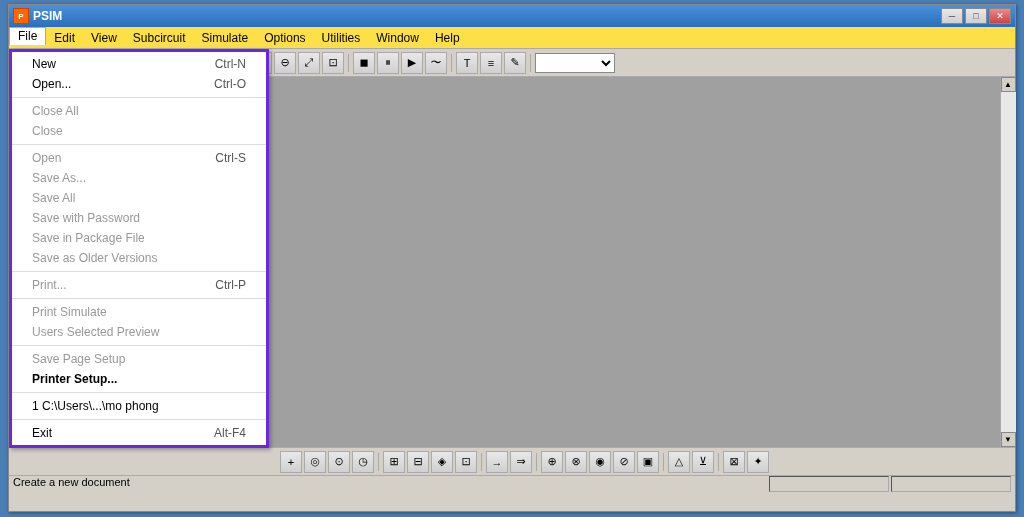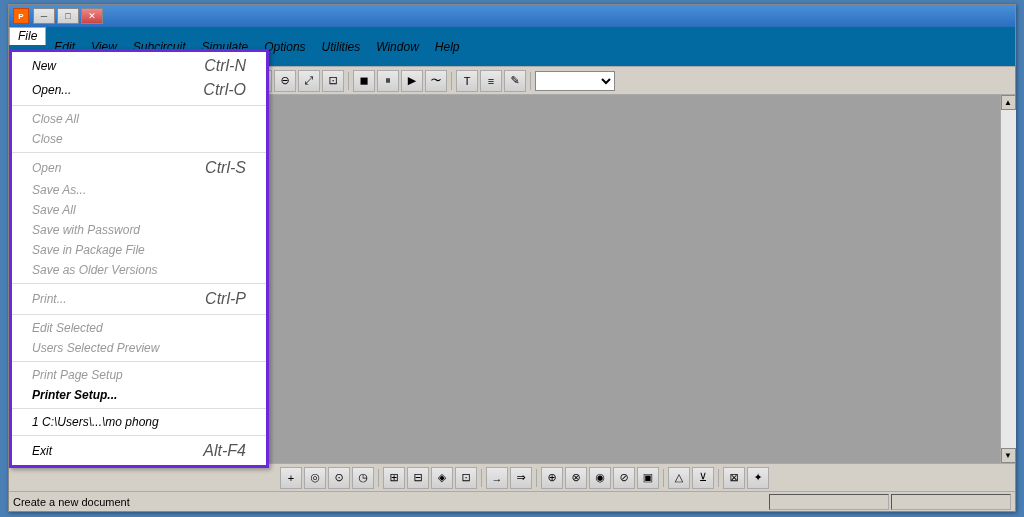--- a/index.html
+++ b/index.html
@@ -71,28 +71,27 @@
       cursor: pointer;
       color: #333;
     }
     .tb-btn.close-btn {
       background: linear-gradient(to bottom, #e88, #c44);
       color: white;
     }
 
     
     .menu-bar {
-      background: #0369a1;
-      height: 40px;
+      background: #fde047;
+      height: 22px;
       display: flex;
       align-items: stretch;
       border-bottom: 1px solid #aaa;
       position: relative;
       z-index: 100;
-      font-style: italic;
     }
     .menu-item {
       padding: 2px 8px;
       display: flex;
       align-items: center;
       cursor: pointer;
       font-size: 12px;
       white-space: nowrap;
     }
     .menu-item.active {
@@ -152,23 +151,22 @@
       display: flex;
       align-items: center;
       padding: 2px 4px;
       border-top: 1px solid #aaa;
       gap: 2px;
     }
 
     
     .status-bar {
       background: #d4d0c8;
-      height: 20px;
-      display: flex;
-      align-items: center;
+      height: 36px;
+      display: flex;
       padding: 0 4px;
       border-top: 1px solid #aaa;
       font-size: 11px;
     }
     .status-text {
       flex: 1;
     }
     .status-panels {
       display: flex;
       gap: 2px;
@@ -208,21 +206,21 @@
     .dropdown-item.bold-item {
       font-weight: bold;
     }
     .dropdown-separator {
       height: 1px;
       background: #ddd;
       margin: 3px 0;
     }
     .shortcut {
       color: #555;
-      font-size: 16px;
+      font-size: 12px;
       margin-left: 16px;
     }
 
     
     .scrollbar-v {
       position: absolute;
       right: 0;
       top: 0;
       width: 15px;
       height: 100%;
@@ -255,20 +253,21 @@
   </style>
 </head>
 <body>
 
 <div class="window">
 
   <div class="title-bar">
     <div class="title-bar-icon">
       <span>P</span>
     </div>
+    <span class="title-bar-text">PSIM</span>
     <div class="title-bar-buttons">
       <div class="tb-btn">─</div>
       <div class="tb-btn">□</div>
       <div class="tb-btn close-btn">✕</div>
     </div>
   </div>
 
   <div class="menu-bar">
     <div class="file-menu-wrapper">
       <div class="menu-item active">
@@ -324,30 +323,30 @@
         <div class="dropdown-separator"></div>
 
         <div class="dropdown-item disabled">
           <span>Print...</span>
           <span class="shortcut">Ctrl-P</span>
         </div>
 
         <div class="dropdown-separator"></div>
 
         <div class="dropdown-item disabled">
-          <span>Edit Selected</span>
+          <span>Print Simulate</span>
         </div>
 
         <div class="dropdown-item disabled">
           <span>Users Selected Preview</span>
         </div>
         <div class="dropdown-separator"></div>
 
         <div class="dropdown-item disabled">
-          <span>Print Page Setup</span>
+          <span>Save Page Setup</span>
         </div>
 
         <div class="dropdown-item bold-item">
           <span>Printer Setup...</span>
         </div>
         <div class="dropdown-separator"></div>
 
         <div class="dropdown-item">
           <span>1 C:\Users\...\mo phong</span>
         </div>

